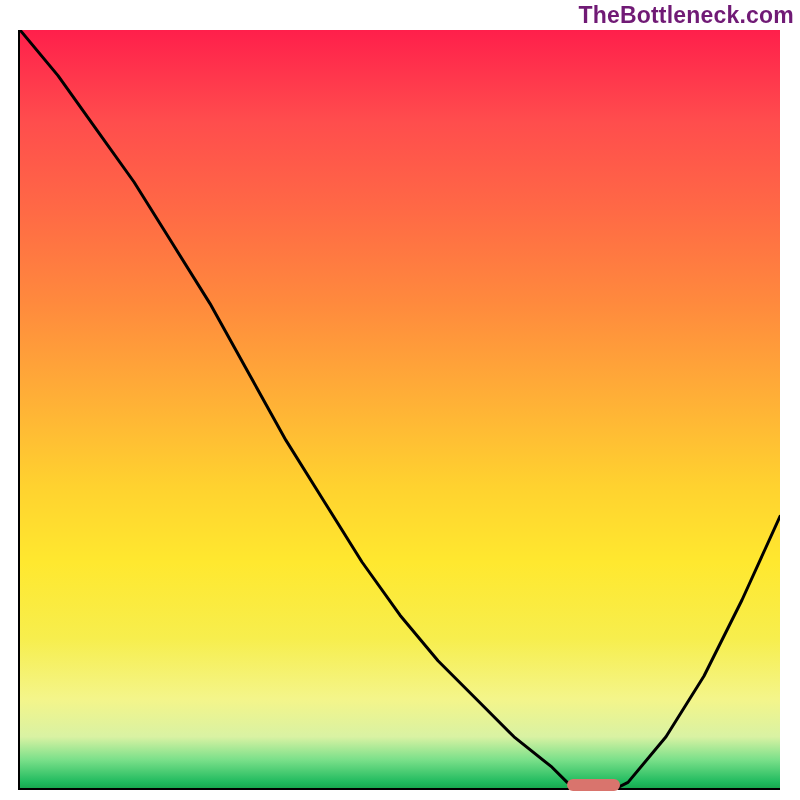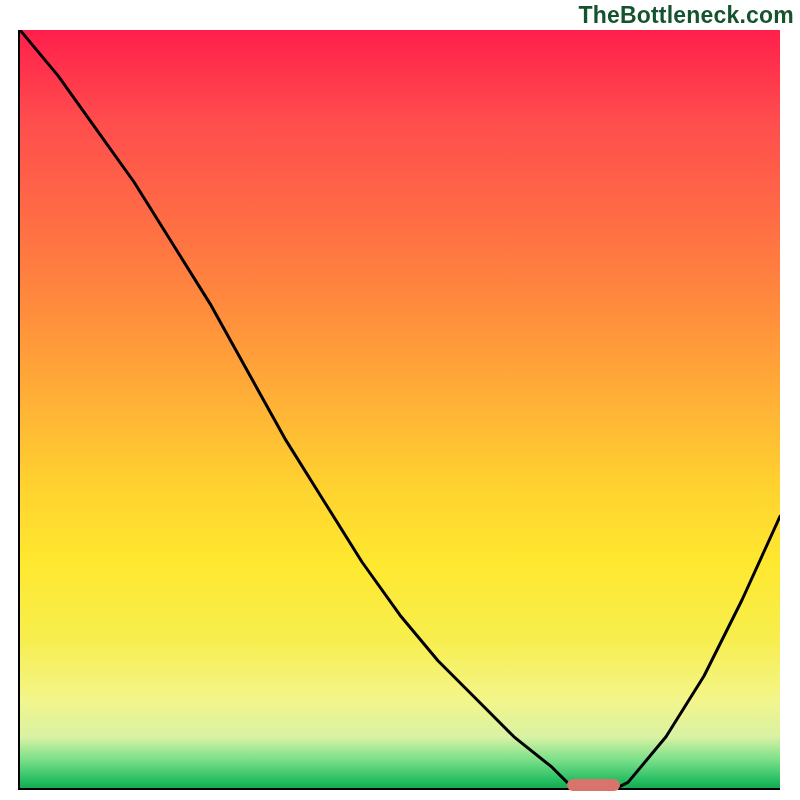--- a/index.html
+++ b/index.html
@@ -15,21 +15,21 @@
     width: 800px;
     height: 800px;
   }
   .watermark {
     position: absolute;
     top: 2px;
     right: 6px;
     font-family: Arial, Helvetica, sans-serif;
     font-size: 23px;
     font-weight: 600;
-    color: #14532d;
+    color: #701a75;
     letter-spacing: 0.2px;
     z-index: 5;
   }
   .plot-area {
     position: absolute;
     left: 20px;
     top: 30px;
     width: 760px;
     height: 760px;
     background: linear-gradient(to bottom,

